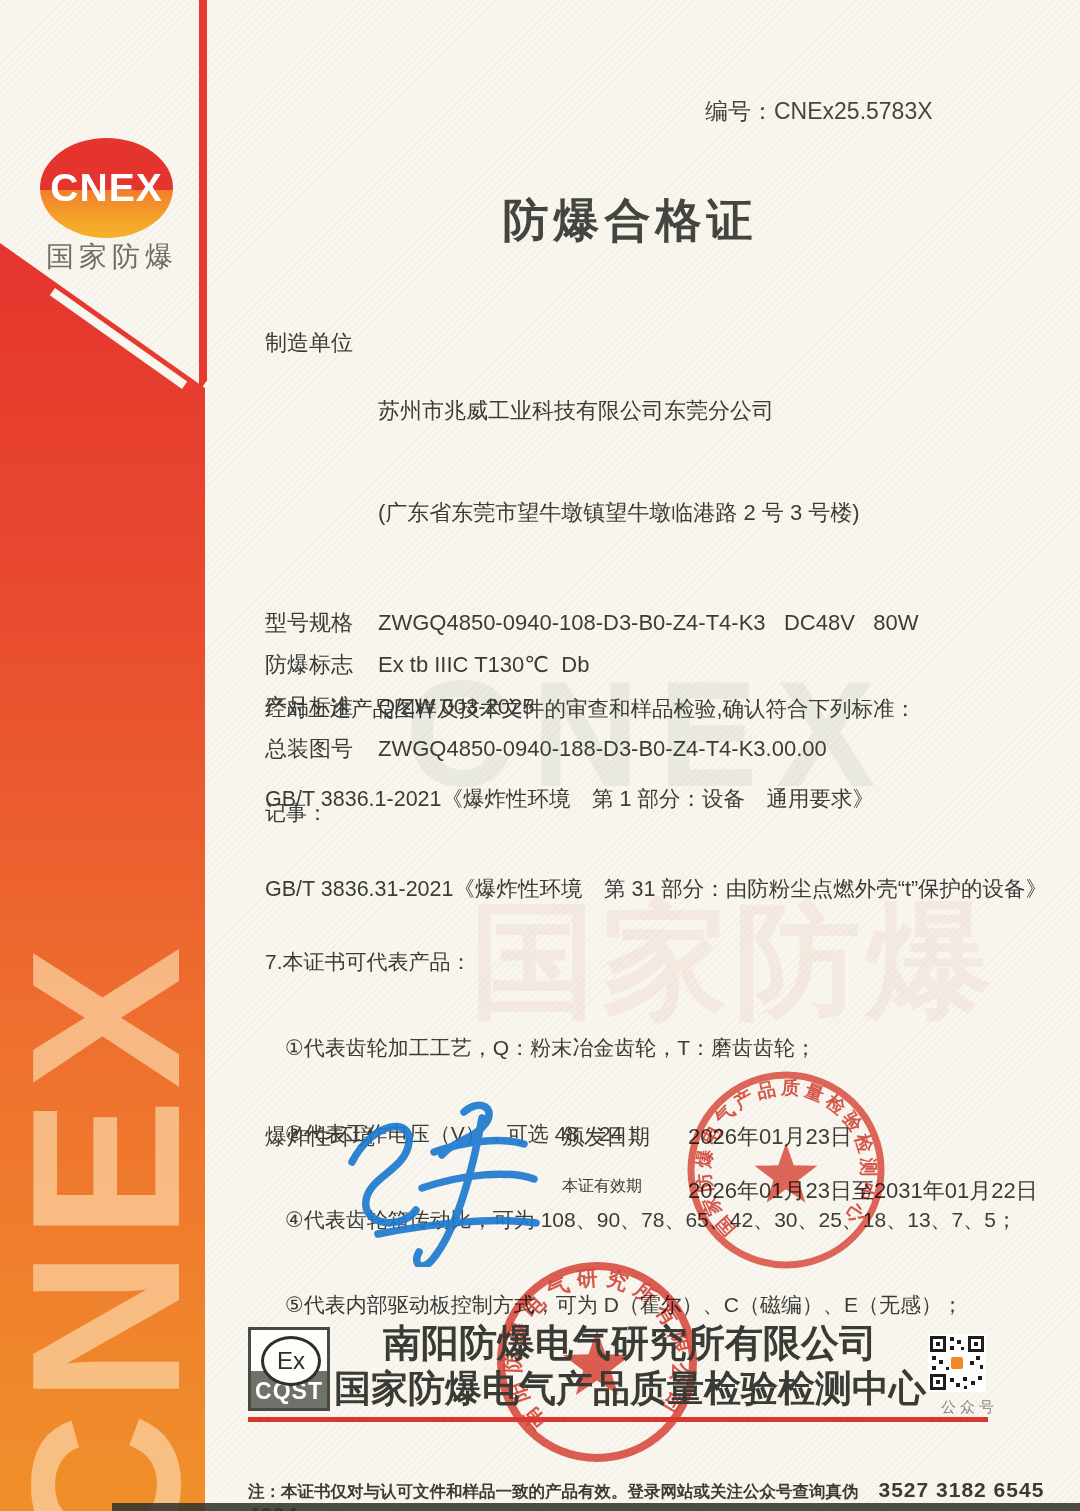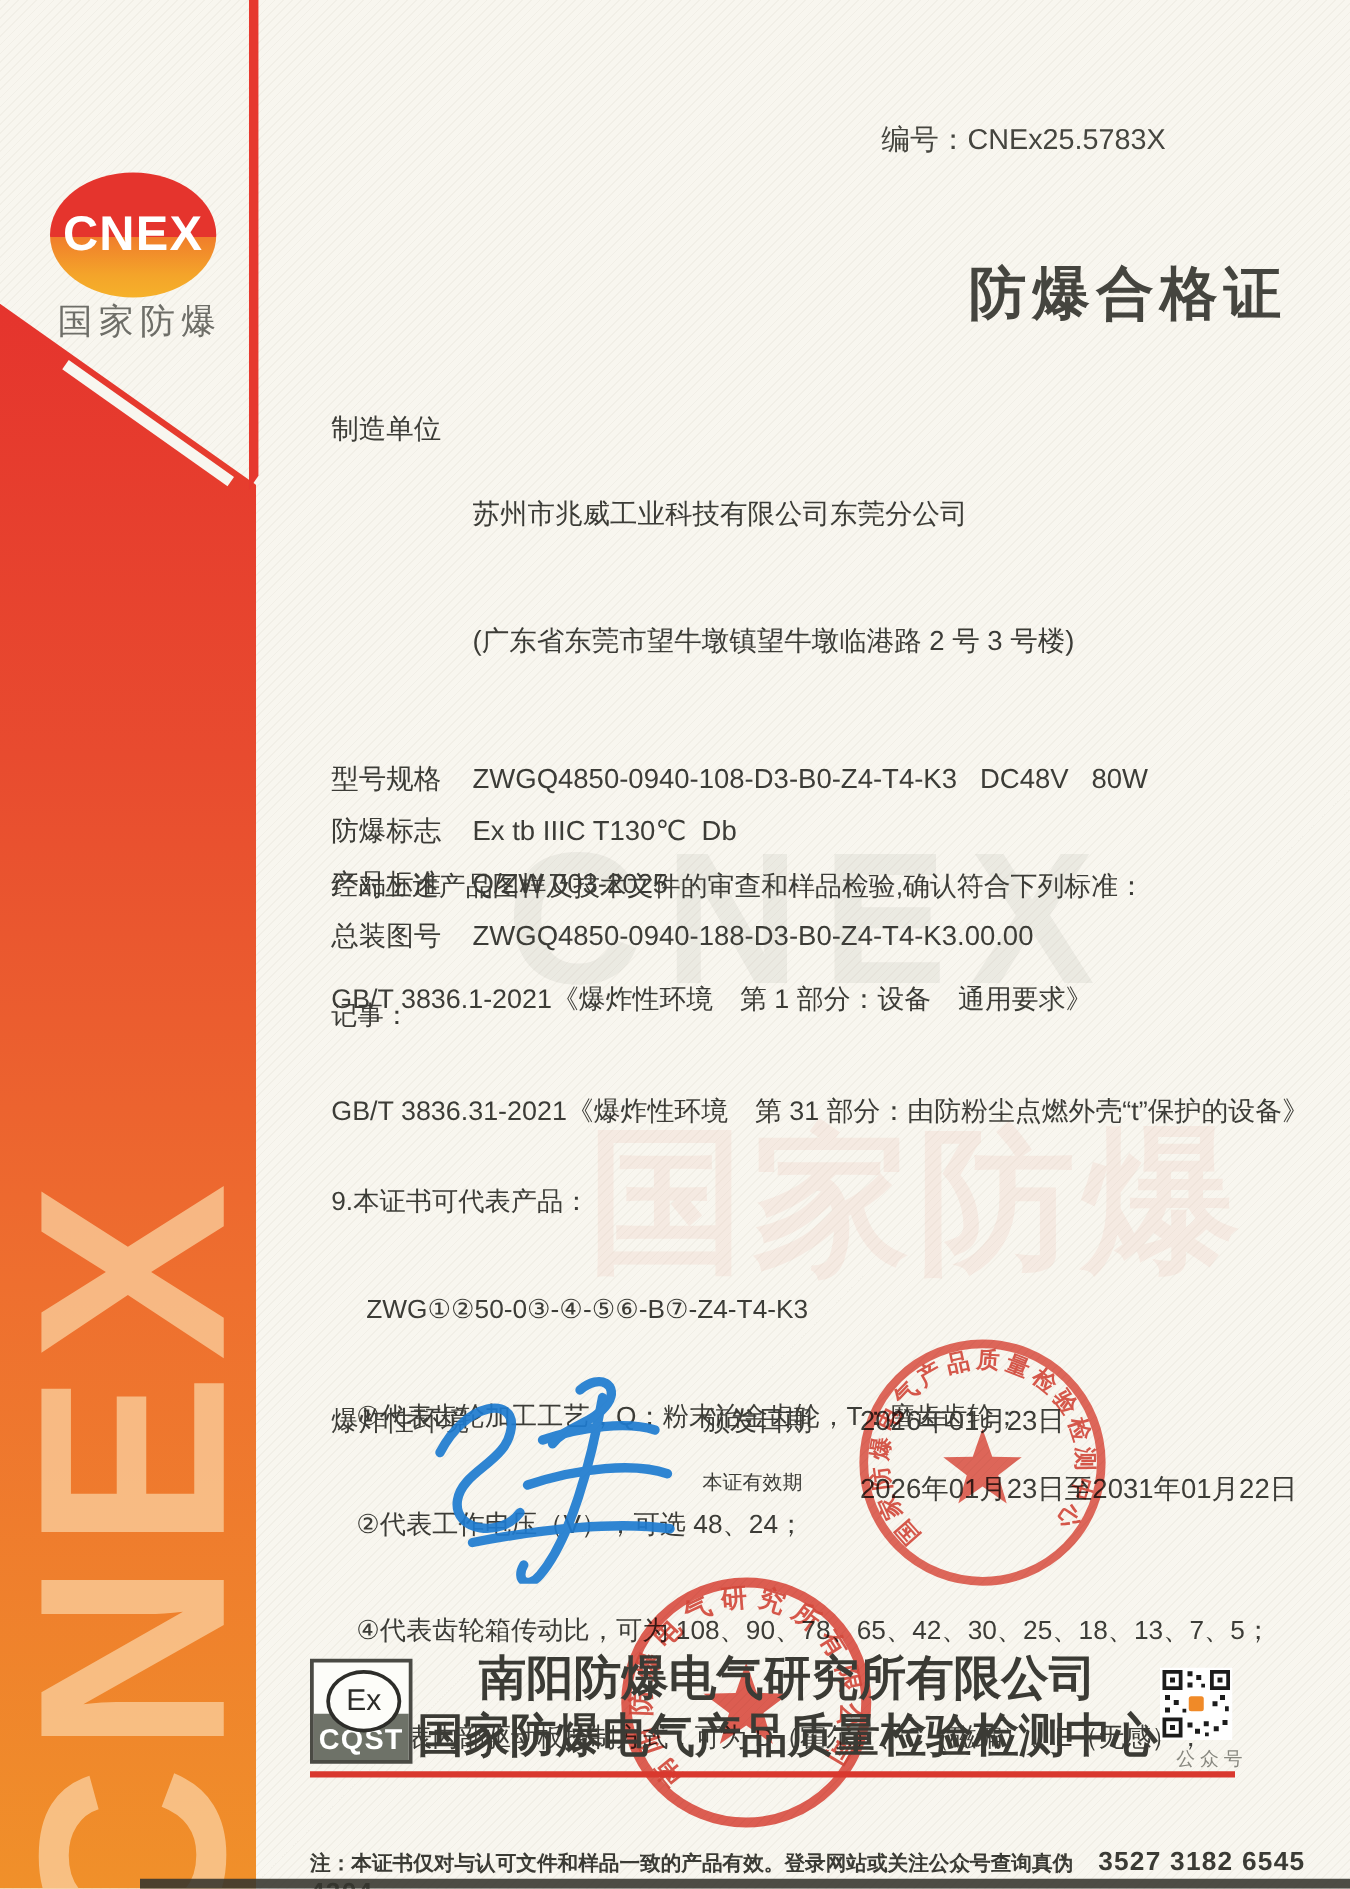--- a/index.html
+++ b/index.html
@@ -31,21 +31,21 @@
   .cnex-ellipse span{color:#fff;font-weight:800;font-size:39px;letter-spacing:1px;}
   .cnex-sub{position:absolute;left:44px;top:238px;width:136px;text-align:center;
     font-size:28px;letter-spacing:5px;color:#6e6e68;font-weight:500;}
   
   .wm-gray{position:absolute;left:405px;top:648px;font-size:150px;font-weight:800;
     letter-spacing:18px;color:rgba(128,126,116,0.10);}
   .wm-red{position:absolute;left:470px;top:878px;font-size:126px;font-weight:800;
     letter-spacing:6px;color:rgba(226,122,102,0.09);}
   
   .cert-no{position:absolute;left:705px;top:96px;font-size:23px;color:#45453f;}
-  .title{position:absolute;left:230px;top:204px;width:800px;text-align:right;
+  .title{position:absolute;left:230px;top:190px;width:800px;text-align:center;
     font-size:46px;font-weight:800;letter-spacing:5px;color:#45453f;}
   
   .fields{position:absolute;left:265px;top:326px;width:770px;font-size:22px;color:#3c3c37;}
   .frow{display:flex;margin-bottom:8px;line-height:34px;}
   .flabel{width:113px;flex:none;}
   .fval{white-space:pre-wrap;}
   
   .standards{position:absolute;left:265px;top:634px;width:790px;font-size:21.5px;
     line-height:30px;color:#3c3c37;white-space:pre-wrap;}
   
@@ -138,22 +138,21 @@
 
   <div class="standards">
     <div>经对上述产品图样及技术文件的审查和样品检验,确认符合下列标准：</div>
     <div>GB/T 3836.1-2021《爆炸性环境　第 1 部分：设备　通用要求》</div>
     <div>GB/T 3836.31-2021《爆炸性环境　第 31 部分：由防粉尘点燃外壳“t”保护的设备》</div>
   </div>
 
   <div class="notes">
     <div>记事：</div>
     <div class="gap"></div>
-    <div>9.本证书可代表产品：</div>
-    <div class="n-l1">ZWG①②50-0③-④-⑤⑥-B⑦-Z4-T4-K3</div>
+    <div>7.本证书可代表产品：</div>
     <div class="n-l2">①代表齿轮加工工艺，Q：粉末冶金齿轮，T：磨齿齿轮；</div>
     <div class="n-l2">②代表工作电压（V），可选 48、24；</div>
     <div class="n-l2">④代表齿轮箱传动比，可为 108、90、78、65、42、30、25、18、13、7、5；</div>
     <div class="n-l2">⑤代表内部驱动板控制方式，可为 D（霍尔）、C（磁编）、E（无感）；</div>
     
     
     
     
   </div>
 

